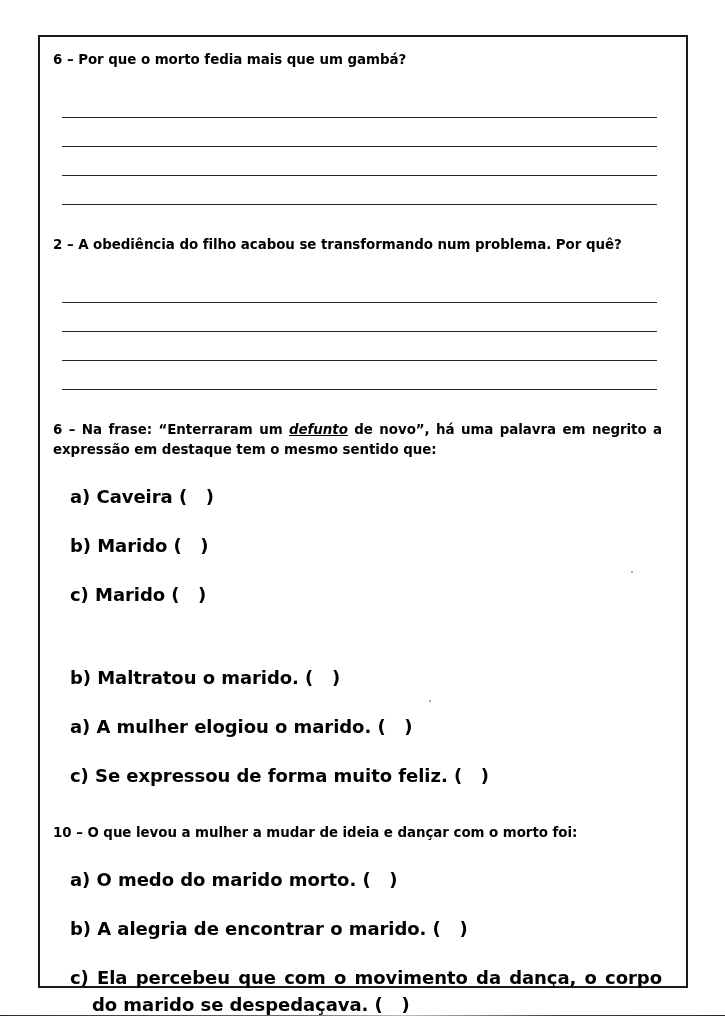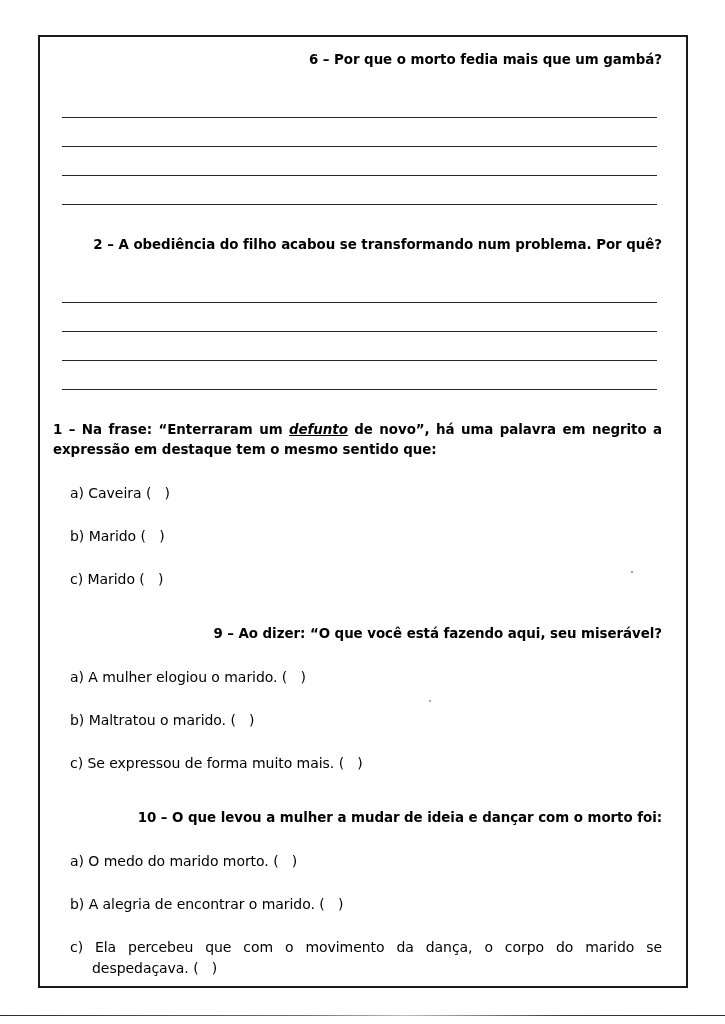--- a/index.html
+++ b/index.html
@@ -55,21 +55,21 @@
     font-size: 13.4px;
     font-weight: bold;
     line-height: 1.55;
     letter-spacing: -0.05px;
     text-align: justify;
     margin: 0;
     padding: 0 4px 0 0;
   }
 
   .question-text.no-justify {
-    text-align: right;
+    text-align: left;
   }
 
   .bold-underline {
     font-weight: bold;
     text-decoration: underline;
     font-style: italic;
   }
 
   
   .answer-lines {
@@ -82,22 +82,22 @@
     border-bottom: 1.6px solid #262626;
   }
 
   
   .options-list {
     margin: 0;
     padding: 0;
     list-style: none;
   }
   .option-item {
-    font-size: 14px;
-    font-weight: normal;
+    font-size: 18px;
+    font-weight: bold;
     line-height: 1.5;
     letter-spacing: -0.05px;
     margin-top: 22px;
     padding-left: 39px;
     text-indent: -22px;
     text-align: justify;
     padding-right: 4px;
   }
   .option-item.no-justify {
     text-align: left;
@@ -163,47 +163,46 @@
           <div class="answer-line"></div>
           <div class="answer-line"></div>
           <div class="answer-line"></div>
           <div class="answer-line"></div>
         </div>
       </div>
 
       <div class="gap-after-lines"></div>
 
       <div class="question-block">
-        <p class="question-text"><span>1 – Na frase: “Enterraram um </span><span class="bold-underline">defunto</span><span> de novo”, há uma palavra em negrito a expressão em destaque tem o mesmo sentido que:</span></p>
+        <p class="question-text"><span>6 – Na frase: “Enterraram um </span><span class="bold-underline">defunto</span><span> de novo”, há uma palavra em negrito a expressão em destaque tem o mesmo sentido que:</span></p>
         <ul class="options-list">
           <li class="option-item no-justify"><span class="option-label">a)</span>
             <span>Caveira</span>
             <span class="option-box">(   )</span></li>
           <li class="option-item no-justify"><span class="option-label">b)</span>
             <span>Marido</span>
             <span class="option-box">(   )</span></li>
           <li class="option-item no-justify"><span class="option-label">c)</span>
             <span>Marido</span>
             <span class="option-box">(   )</span></li>
         </ul>
       </div>
 
       <div class="gap-between-q"></div>
 
       <div class="question-block">
-        <p class="question-text no-justify">9 – Ao dizer: “O que você está fazendo aqui, seu miserável?</p>
         <ul class="options-list">
+          <li class="option-item no-justify"><span class="option-label">b)</span>
+            <span>Maltratou o marido.</span>
+            <span class="option-box">(   )</span></li>
           <li class="option-item no-justify"><span class="option-label">a)</span>
             <span>A mulher elogiou o marido.</span>
             <span class="option-box">(   )</span></li>
-          <li class="option-item no-justify"><span class="option-label">b)</span>
-            <span>Maltratou o marido.</span>
-            <span class="option-box">(   )</span></li>
           <li class="option-item no-justify"><span class="option-label">c)</span>
-            <span>Se expressou de forma muito mais.</span>
+            <span>Se expressou de forma muito feliz.</span>
             <span class="option-box">(   )</span></li>
         </ul>
       </div>
 
       <div class="gap-between-q"></div>
 
       <div class="question-block">
         <p class="question-text no-justify">10 – O que levou a mulher a mudar de ideia e dançar com o morto foi:</p>
         <ul class="options-list">
           <li class="option-item no-justify"><span class="option-label">a)</span>

